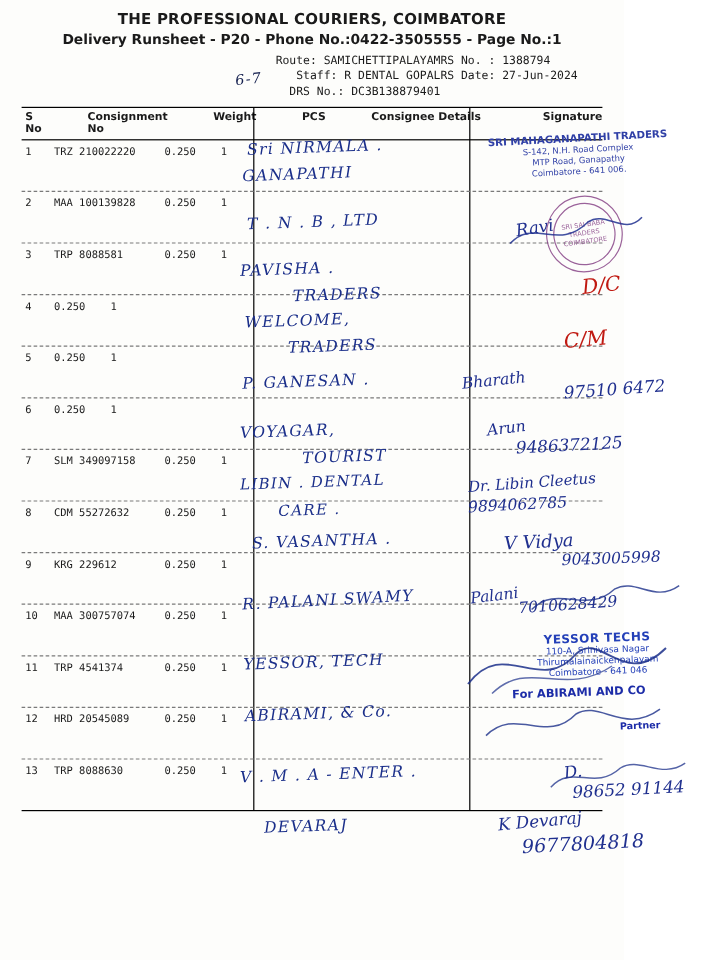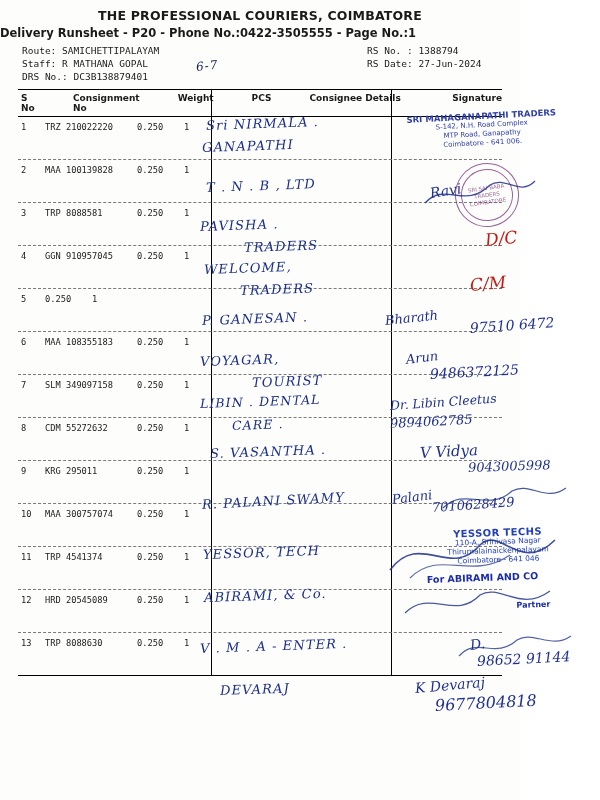--- a/index.html
+++ b/index.html
@@ -25,36 +25,37 @@
   
   .doc-title {
     text-align: center;
     font-family: "DejaVu Sans", sans-serif;
     font-weight: bold;
     font-size: 12.5px;
     letter-spacing: 0.2px;
     padding-top: 8px;
   }
   .doc-subtitle {
+    text-align: center;
     font-family: "DejaVu Sans", sans-serif;
     font-weight: bold;
     font-size: 11.5px;
     margin-top: 3px;
   }
   .meta {
     margin-top: 4px;
     padding: 0 22px 0 22px;
     font-size: 9.5px;
     line-height: 13px;
     position: relative;
   }
   .meta-row {
     display: flex;
   }
-  .meta-left { width: 345px; }
+  .meta-left { width: 345px; text-align: right; }
   .meta-right { flex: 1; }
 
   
   .tbl {
     margin: 6px 18px 0 18px;
     border-top: 1.4px solid #000;
     border-bottom: 1.4px solid #000;
     position: relative;
   }
   .thead {
@@ -167,21 +168,21 @@
         <span>SAMICHETTIPALAYAM</span>
       </div>
       <div class="meta-right">
         <span>RS No.</span>
         <span>: 1388794</span>
       </div>
     </div>
     <div class="meta-row">
       <div class="meta-left">
         <span>Staff:</span>
-        <span>R MATHANA GOPAL</span>
+        <span>R DENTAL GOPAL</span>
       </div>
       <div class="meta-right">
         <span>RS Date:</span>
         <span>27-Jun-2024</span>
       </div>
     </div>
     <div class="meta-row">
       <div class="meta-left">
         <span>DRS No.:</span>
         <span>DC3B138879401</span>
@@ -228,38 +229,36 @@
       <div class="c-sno cellv">3</div>
       <div class="c-cons cellv">TRP 8088581</div>
       <div class="c-weight cellv">0.250</div>
       <div class="c-pcs cellv">1</div>
       <div class="c-details"></div>
       <div class="c-sign"></div>
     </div>
 
     <div class="row">
       <div class="c-sno cellv">4</div>
-      <div class="c-cons cellv">GGN 910957045</div>
       <div class="c-weight cellv">0.250</div>
       <div class="c-pcs cellv">1</div>
       <div class="c-details"></div>
       <div class="c-sign"></div>
     </div>
 
     <div class="row">
       <div class="c-sno cellv">5</div>
       <div class="c-weight cellv">0.250</div>
       <div class="c-pcs cellv">1</div>
       <div class="c-details"></div>
       <div class="c-sign"></div>
     </div>
 
     <div class="row">
       <div class="c-sno cellv">6</div>
-      <div class="c-cons cellv">MAA 108355183</div>
       <div class="c-weight cellv">0.250</div>
       <div class="c-pcs cellv">1</div>
       <div class="c-details"></div>
       <div class="c-sign"></div>
     </div>
 
     <div class="row">
       <div class="c-sno cellv">7</div>
       <div class="c-cons cellv">SLM 349097158</div>
       <div class="c-weight cellv">0.250</div>
@@ -272,21 +271,21 @@
       <div class="c-sno cellv">8</div>
       <div class="c-cons cellv">CDM 55272632</div>
       <div class="c-weight cellv">0.250</div>
       <div class="c-pcs cellv">1</div>
       <div class="c-details"></div>
       <div class="c-sign"></div>
     </div>
 
     <div class="row">
       <div class="c-sno cellv">9</div>
-      <div class="c-cons cellv">KRG 295011</div>
+      <div class="c-cons cellv">KRG 229612</div>
       <div class="c-weight cellv">0.250</div>
       <div class="c-pcs cellv">1</div>
       <div class="c-details"></div>
       <div class="c-sign"></div>
     </div>
 
     <div class="row">
       <div class="c-sno cellv">10</div>
       <div class="c-cons cellv">MAA 300757074</div>
       <div class="c-weight cellv">0.250</div>

